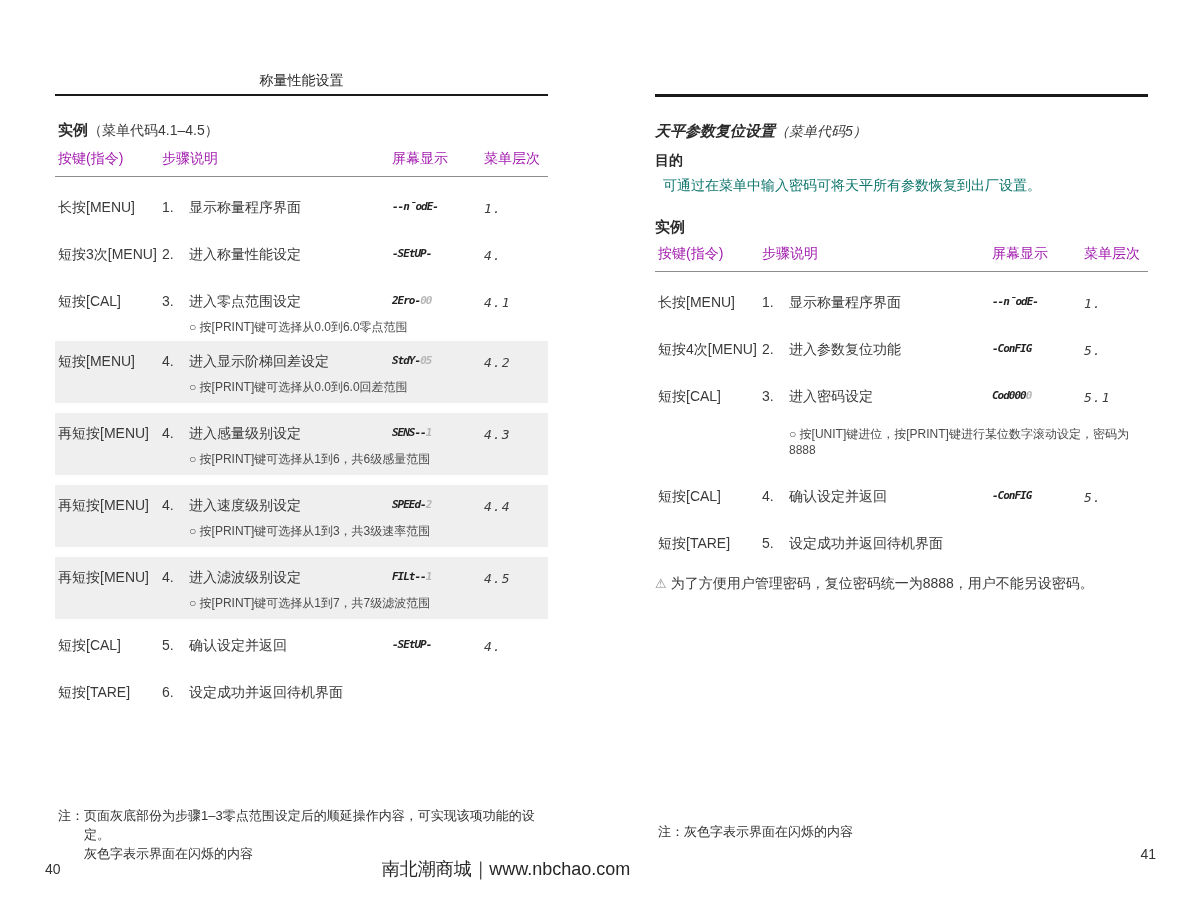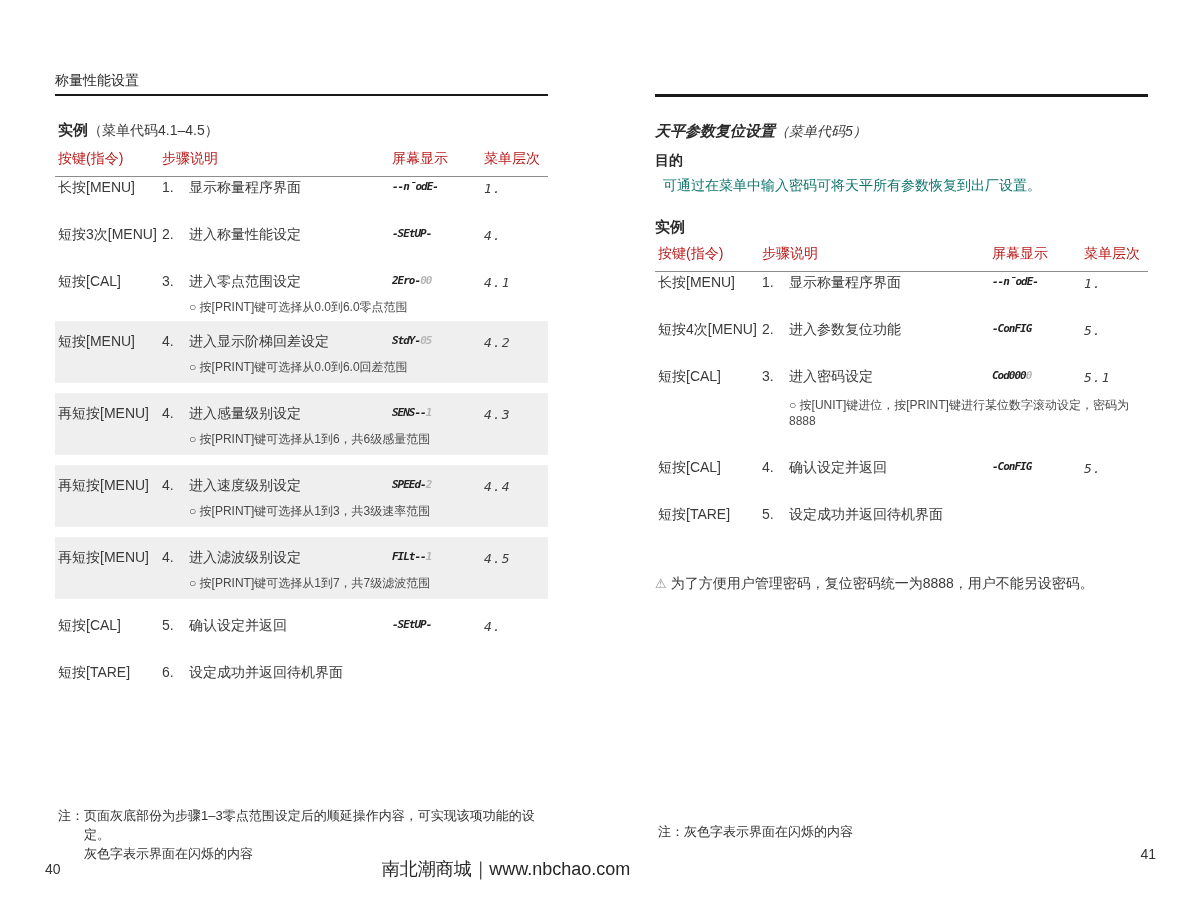--- a/index.html
+++ b/index.html
@@ -10,21 +10,21 @@
   body{
     position:relative;background:#ffffff;
     font-family:"Liberation Sans","DejaVu Sans",sans-serif;
     color:#3a3a3a;overflow:hidden;
   }
   .page{position:absolute;top:0;height:906px;width:493px;}
   .page-left{left:55px;}
   .page-right{left:655px;}
 
   
-  .sec-header{position:absolute;left:0;right:0;text-align:left;color:#2b2b2b;}
+  .sec-header{position:absolute;left:0;right:0;text-align:center;color:#2b2b2b;}
   .page-left .sec-header{top:72px;font-size:14px;font-weight:normal;}
   .page-right .sec-header{top:68px;font-size:17px;font-weight:bold;}
   .sec-rule{position:absolute;left:0;right:0;background:var(--rule);}
   .page-left .sec-rule{top:94px;height:2px;}
   .page-right .sec-rule{top:94px;height:3px;}
 
   .example-line{position:absolute;top:121px;left:3px;font-size:15px;color:#2b2b2b;}
   .b{font-weight:bold;}
   .code-normal{font-weight:normal;font-size:14px;color:#3a3a3a;}
 
@@ -32,21 +32,21 @@
   .purpose-label{position:absolute;top:152px;left:0;font-size:14px;font-weight:bold;color:#2b2b2b;}
   .purpose-text{position:absolute;top:177px;left:8px;font-size:14px;color:#0f766e;}
   .example-label-r{position:absolute;top:218px;left:0;font-size:15px;font-weight:bold;color:#2b2b2b;}
 
   
   .tbl{position:absolute;left:0;right:0;}
   .page-left .tbl{top:148px;}
   .page-right .tbl{top:243px;}
   .thead{display:grid;grid-template-columns:104px 230px 92px 1fr;
          padding:0 0 8px 3px;border-bottom:1px solid #8d8d8d;
-         font-size:14px;color:#b91c1c;line-height:20px;margin-bottom:0;}
+         font-size:14px;color:#a21caf;line-height:20px;margin-bottom:20px;}
   .trow{display:grid;grid-template-columns:104px 230px 92px 1fr;
         padding-left:3px;font-size:14px;line-height:20px;color:#3a3a3a;align-items:start;}
   .mb25{margin-bottom:25px;}
   .c-step{display:flex;}
   .c-step .no{width:27px;flex:none;}
   .sub{grid-column:2/5;padding-left:27px;margin-top:6px;font-size:12px;line-height:16px;color:#4a4a4a;}
   .band{background:var(--band);padding:10px 0 8px 3px;margin-bottom:10px;}
 
   
   .lcd{font-family:"DejaVu Sans Mono","Liberation Mono",monospace;
@@ -233,21 +233,21 @@
     </div>
 
     <div class="trow" style="margin-bottom:28px;">
       <span class="c-key">短按[CAL]</span>
       <span class="c-step">
           <span class="no">3.</span>
           <span>进入密码设定</span>
         </span>
       <span class="lcd"><span>Cod000</span><span class="flash">0</span></span>
       <span class="c-level">5.1</span>
-      <div class="sub" style="margin-top:9px;">○ 按[UNIT]键进位，按[PRINT]键进行某位数字滚动设定，密码为8888</div>
+      <div class="sub" style="margin-top:18px;">○ 按[UNIT]键进位，按[PRINT]键进行某位数字滚动设定，密码为8888</div>
     </div>
 
     <div class="trow mb25">
       <span class="c-key">短按[CAL]</span>
       <span class="c-step">
           <span class="no">4.</span>
           <span>确认设定并返回</span>
         </span>
       <span class="lcd"><span>-ConFIG</span><span class="flash"></span></span>
       <span class="c-level">5.</span>

